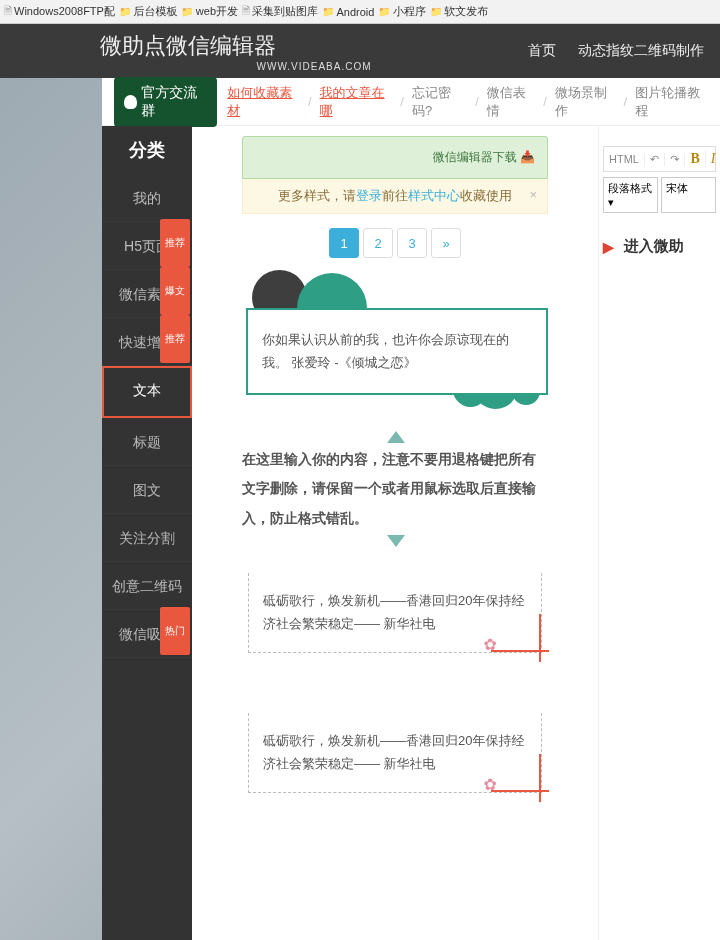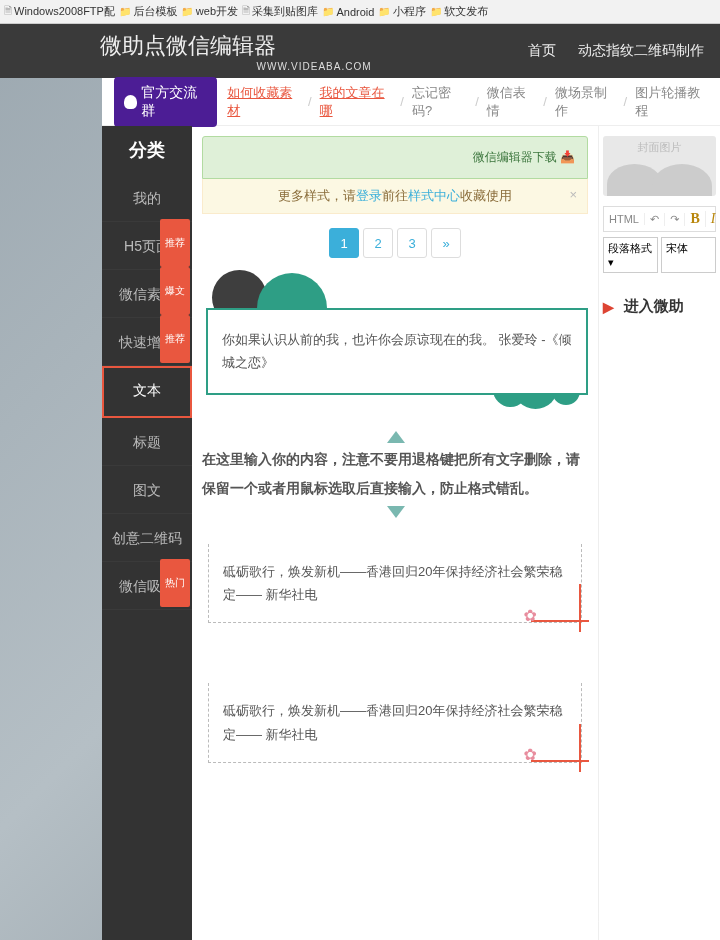--- a/index.html
+++ b/index.html
@@ -50,21 +50,21 @@
     .topbar {
       height: 48px;
       display: flex;
       align-items: center;
       gap: 10px;
       padding: 0 12px;
       border-bottom: 1px solid #eee;
       width: 100%;
     }
     .qq-btn {
-      background: #4c1d95;
+      background: #14532d;
       color: #fff;
       padding: 7px 10px;
       border-radius: 4px;
       font-size: 14px;
       display: flex;
       align-items: center;
       gap: 4px;
     }
     .qq-icon {
       width: 14px; height: 14px;
@@ -73,20 +73,21 @@
       display: inline-block;
     }
     .top-links { display: flex; gap: 8px; align-items: center; font-size: 13px; }
     .top-links .red { color: #e9573f; text-decoration: underline; }
     .top-links .gray { color: #888; }
     .top-links .sep { color: #ccc; }
     .content-area {
       display: flex;
       height: calc(100% - 48px);
       width: 100%;
+      gap: 40px;
     }
     .sidebar {
       width: 90px;
       background: #333;
       color: #eee;
       flex-shrink: 0;
     }
     .cat-header {
       background: #333;
       color: #fff;
@@ -342,20 +343,21 @@
     <div class="content-area">
       <div class="sidebar">
         <div class="cat-header">分类</div>
         <div class="cat-item"><span>我的</span></div>
         <div class="cat-item"><span class="badge">推荐</span><span>H5页面</span></div>
         <div class="cat-item"><span class="badge">爆文</span><span>微信素材</span></div>
         <div class="cat-item"><span class="badge">推荐</span><span>快速增粉</span></div>
         <div class="cat-item active"><span>文本</span></div>
         <div class="cat-item"><span>标题</span></div>
         <div class="cat-item"><span>图文</span></div>
+        <div class="cat-item"><span>关注分割</span></div>
         <div class="cat-item"><span>创意二维码</span></div>
         <div class="cat-item"><span class="badge">热门</span><span>微信吸粉</span></div>
       </div>
 
       <div class="center">
         <div class="dl-banner">
           <span>微信编辑器下载 📥</span>
         </div>
         <div class="more-banner">
           <span>更多样式，请</span><a>登录</a><span>前往</span><a>样式中心</a><span>收藏使用</span>
@@ -394,27 +396,20 @@
 
         <div class="template-3">
           <span>砥砺歌行，焕发新机——香港回归20年保持经济社会繁荣稳定——  新华社电</span>
           <div class="t3-line-v"></div>
           <div class="t3-line-h"></div>
           <div class="flower">✿</div>
         </div>
       </div>
 
       <div class="right-panel">
-        <div class="placeholder-img">
-          <span>封面图片</span>
-          <div class="ph-hills">
-            <div class="hill" style="left:4px;bottom:-8px;width:55px;height:40px"></div>
-            <div class="hill" style="right:4px;bottom:-12px;width:60px;height:44px"></div>
-          </div>
-        </div>
         <div class="toolbar">
           <span class="tb-item">HTML</span>
           <span class="tb-item">↶</span>
           <span class="tb-item">↷</span>
           <span class="tb-item tb-bold">B</span>
           <span class="tb-item tb-italic">I</span>
         </div>
         <div class="selects">
           <div class="sel"><span>段落格式</span> ▾</div>
           <div class="sel"><span>宋体</span></div>

